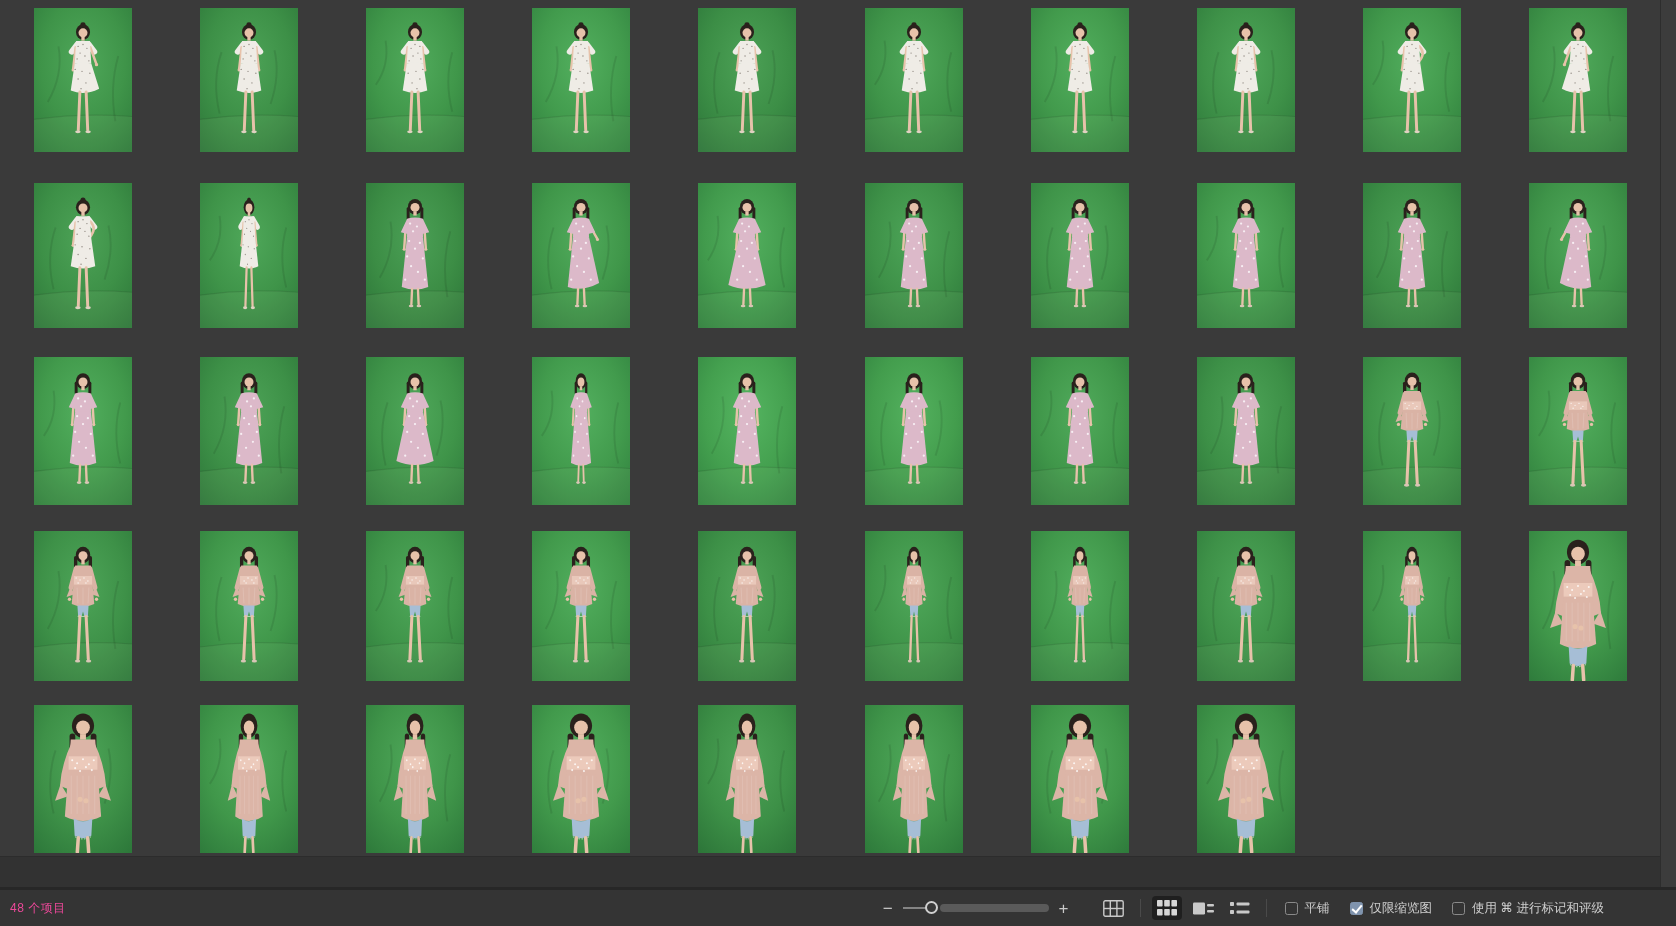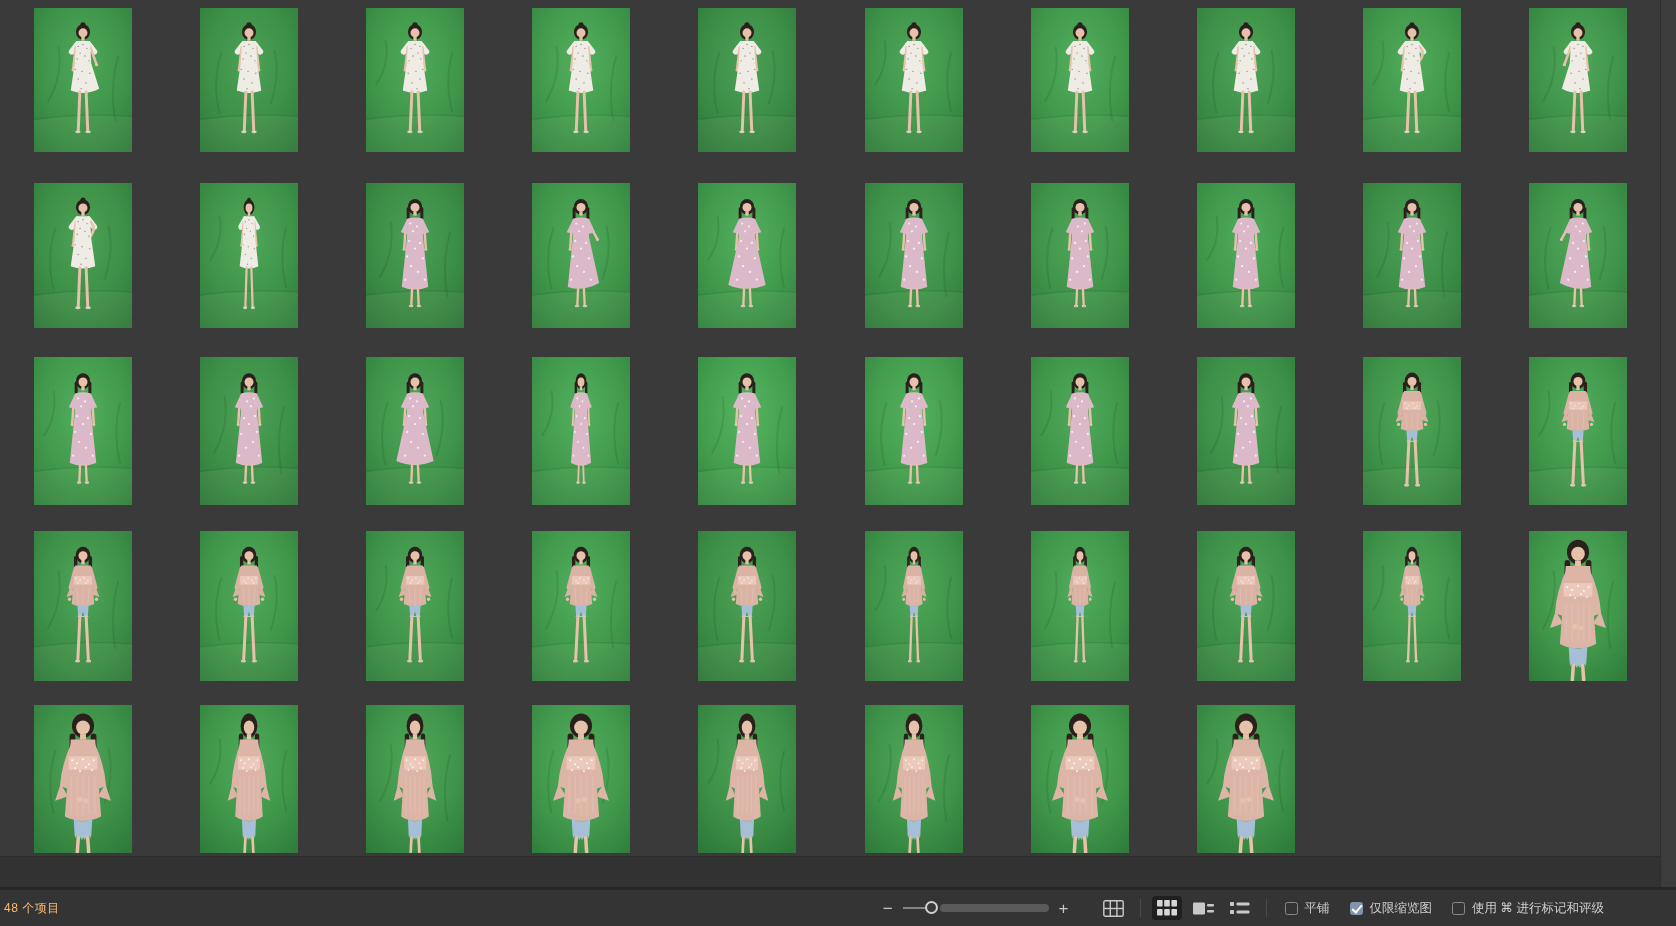--- a/index.html
+++ b/index.html
@@ -12,21 +12,21 @@
         grid-template-rows:175px 174px 174px 174px 175px;}
   .cell{display:flex;justify-content:center;align-items:flex-start;}
   .thumb{width:98px;overflow:hidden;cursor:pointer;}
   .thumb svg{display:block;width:100%;height:100%;}
   .scroll-gutter{position:absolute;top:0;right:0;width:15px;height:887px;background:#3c3c3c;border-left:1px solid #2d2d2d;}
   .bottom-strip{position:absolute;left:0;right:16px;top:856px;height:31px;background:#323232;border-top:1px solid #2c2c2c;}
   .separator{position:absolute;left:0;right:0;top:887px;height:3px;background:#272727;}
   
   .statusbar{position:absolute;left:0;right:0;top:890px;height:36px;background:#343434;
              display:flex;align-items:center;color:#c6c6c6;font-size:12px;padding-right:62px;box-sizing:border-box;}
-  .count{margin-left:4px;color:#fdba74;letter-spacing:.5px;white-space:nowrap;}
+  .count{margin-left:10px;color:#ec4899;letter-spacing:.5px;white-space:nowrap;}
   .spacer{flex:1;}
   .zbtn{background:none;border:none;color:#c8c8c8;font-size:17px;line-height:1;padding:0 6px;cursor:pointer;font-family:inherit;}
   .slider{position:relative;width:146px;height:16px;margin:0 4px;cursor:pointer;}
   .track-thin{position:absolute;left:0;top:7px;width:29px;height:2px;background:#848484;}
   .track-bar{position:absolute;left:37px;right:0;top:4px;height:8px;background:#5a5a5a;border-radius:4px;}
   .handle{position:absolute;left:21px;top:1px;width:13px;height:13px;border:2px solid #d0d0d0;border-radius:50%;
           background:#383838;box-sizing:border-box;cursor:pointer;}
   .gap20{width:20px;}
   .iconbtn{background:none;border:none;padding:4px 5px;display:flex;align-items:center;margin:0 3px;border-radius:4px;cursor:pointer;}
   .iconbtn.active{background:#1f1f1f;}

